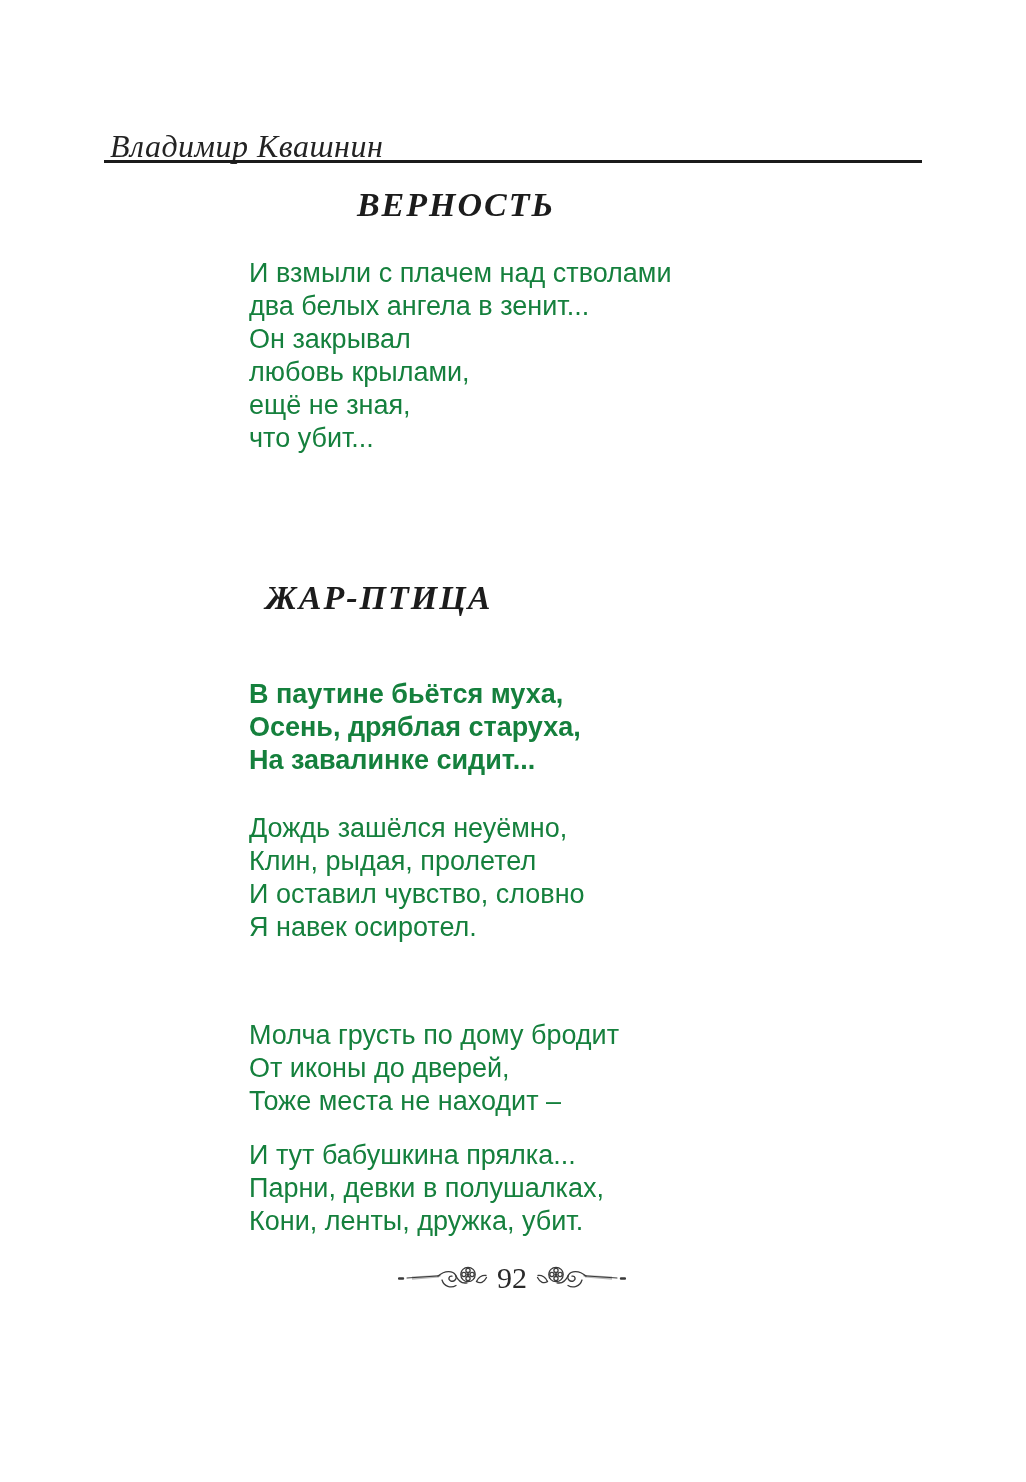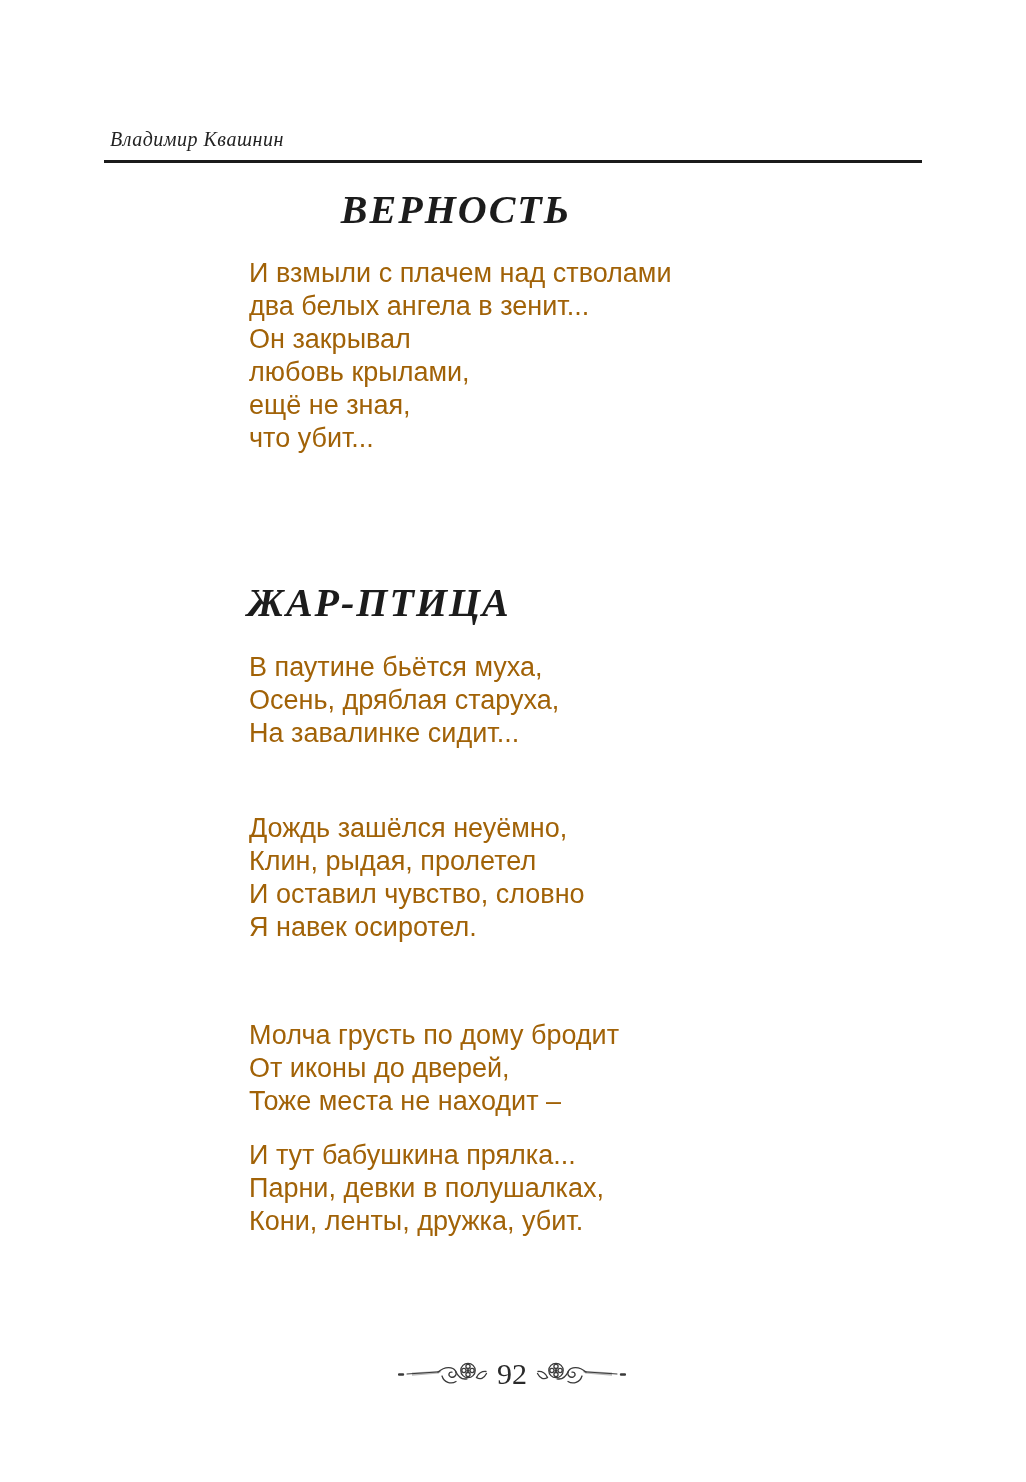--- a/index.html
+++ b/index.html
@@ -10,64 +10,64 @@
     background: #ffffff;
     font-family: "Liberation Sans", sans-serif;
     overflow: hidden;
   }
   .author {
     position: absolute;
     left: 110px;
     top: 128px;
     font-family: "Liberation Serif", serif;
     font-style: italic;
-    font-size: 20px;
+    font-size: 32px;
     color: #232323;
     letter-spacing: 0.5px;
     white-space: nowrap;
   }
   .header-rule {
     position: absolute;
     left: 104px;
     top: 160px;
     width: 818px;
     height: 3px;
     background: #1b1b1b;
   }
   .poem-title {
     position: absolute;
     margin: 0;
     transform: translateX(-50%);
     font-family: "Liberation Serif", serif;
     font-style: italic;
     font-weight: bold;
-    font-size: 40px;
+    font-size: 34px;
     letter-spacing: 2px;
     color: #1c1c1c;
     white-space: nowrap;
   }
   .title-1 { left: 456px; top: 186px; }
   .title-2 { left: 379px; top: 579px; }
   .stanza {
     position: absolute;
     left: 249px;
     font-size: 27px;
     line-height: 33px;
-    color: #a16207;
+    color: #15803d;
     white-space: nowrap;
   }
   .st-1-0 { top: 257px; }
-  .st-2-0 { top: 651px; }
+  .st-2-0 { top: 678px; font-weight: bold; }
   .st-2-1 { top: 812px; }
   .st-2-2 { top: 974px; margin-top: 45px; }
   .st-2-3 { top: 1139px; }
   .footer {
     position: absolute;
     left: 512px;
-    top: 1356px;
+    top: 1260px;
     transform: translateX(-50%);
     display: flex;
     align-items: flex-start;
     gap: 7px;
   }
   .page-number {
     font-family: "Liberation Serif", serif;
     font-size: 30px;
     line-height: 36px;
     color: #2a2a2a;

